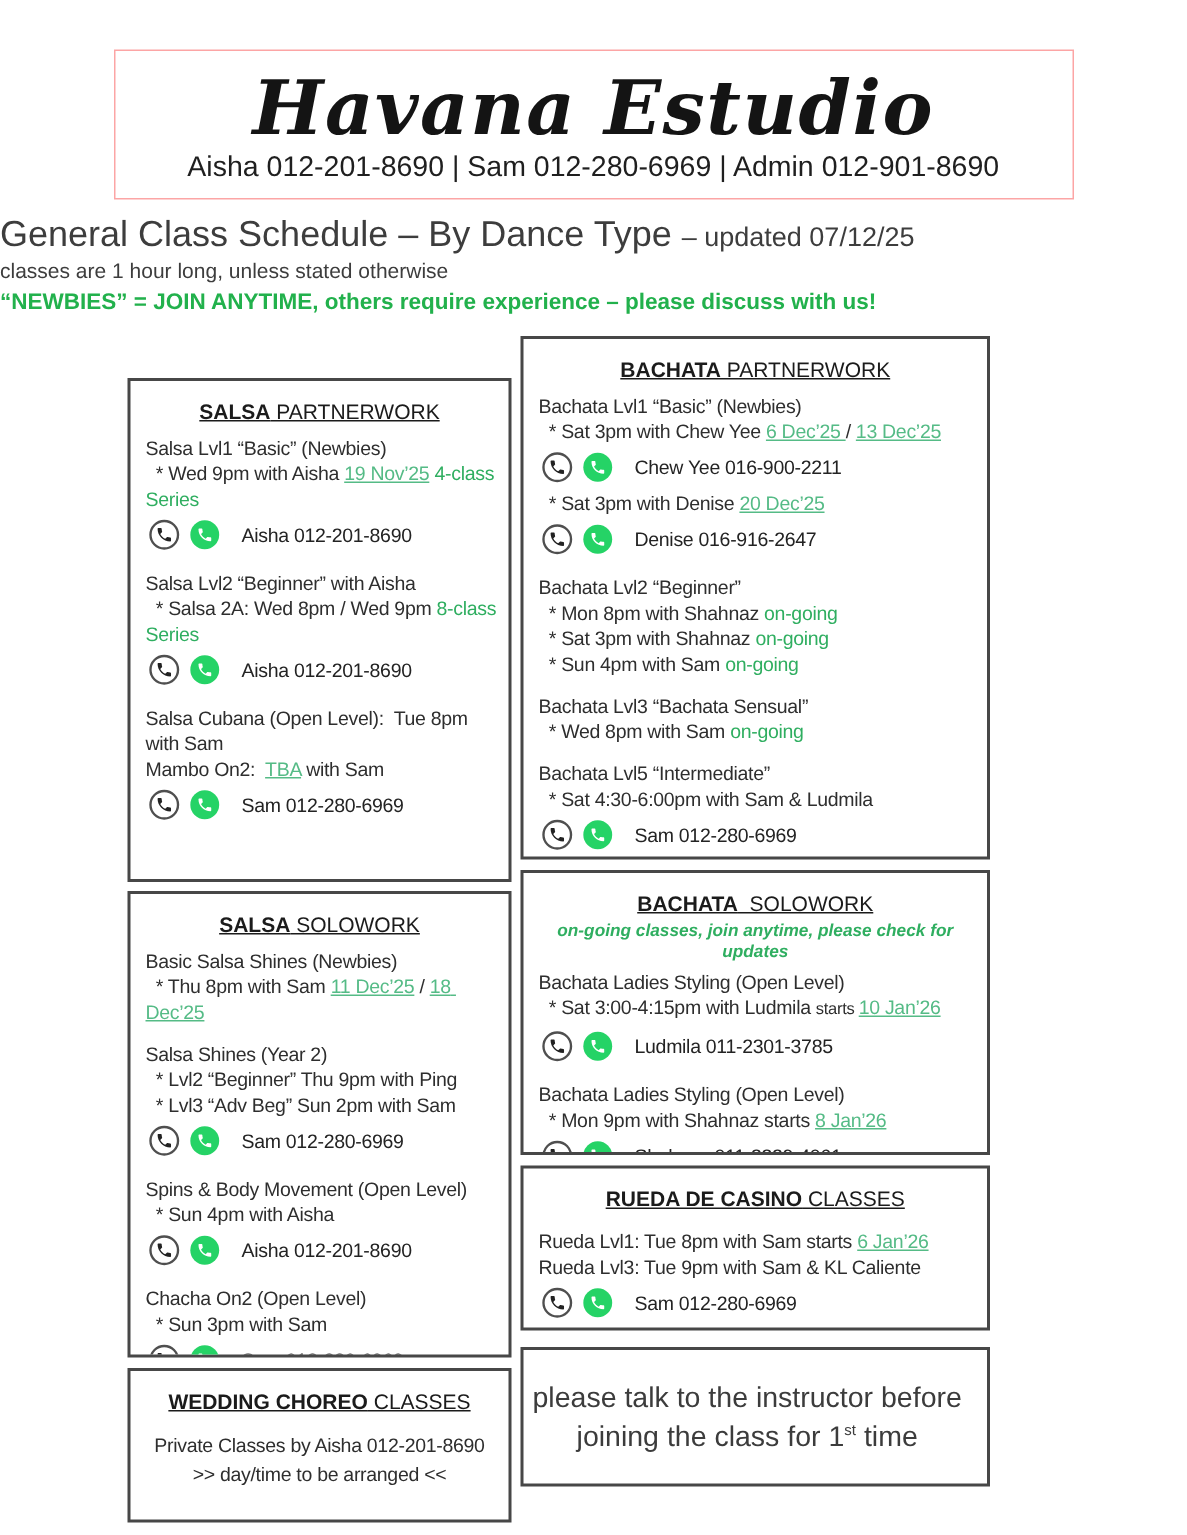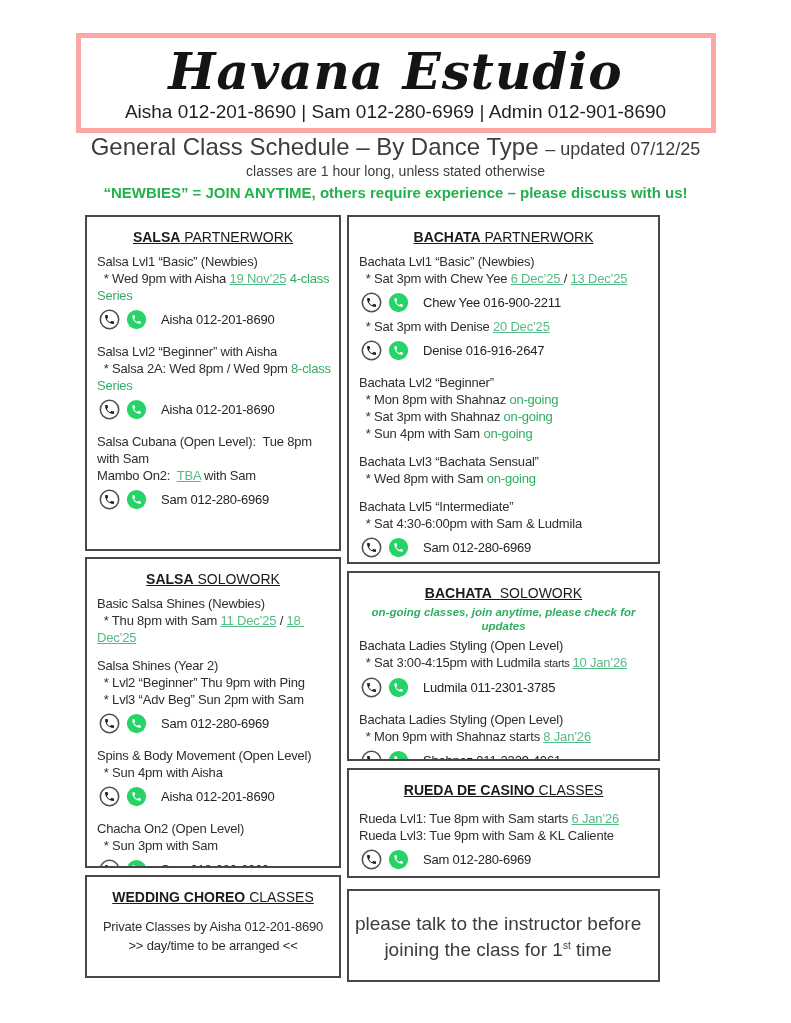--- a/index.html
+++ b/index.html
@@ -2,39 +2,39 @@
 <html style="--green: #2fae60; --green-light: #55bb86; --notice-green: #22b14c;"><head>
 <meta charset="utf-8">
 <style>
   html,body{margin:0;padding:0;}
   body{
     width:791px;height:1023px;background:#ffffff;
     font-family:"Liberation Sans",sans-serif;color:#3a3a3a;
     position:relative;overflow:hidden;
   }
   .header-box{
-    margin:33px auto 0;width:640px;height:100px;border:5px solid #fca5a5;
+    margin:33px auto 0;width:640px;height:100px;border:1px solid #fca5a5;
     box-sizing:border-box;text-align:center;display:flex;flex-direction:column;
     justify-content:center;background:#fff;
   }
   .logo{
     font-family:"DejaVu Serif",serif;font-style:italic;font-weight:700;
     font-size:50px;line-height:56px;color:#141414;letter-spacing:1px;white-space:nowrap;
   }
   .header-contacts{font-size:19px;line-height:22px;color:#1f1f1f;margin-top:1px;white-space:nowrap;}
 
-  .title-area{text-align:center;}
+  .title-area{text-align:left;margin-top:10px;}
   .main-title{font-size:24px;line-height:27px;color:#3d3d3d;white-space:nowrap;}
   .updated{font-size:18px;}
   .subtitle{font-size:14px;line-height:17px;color:#3d3d3d;}
   .notice{font-size:15px;line-height:20px;font-weight:700;color:var(--notice-green,#22b14c);margin-top:3px;white-space:nowrap;}
 
   .columns{display:flex;gap:6px;margin:12px 0 0 85px;width:631px;align-items:flex-start;}
   .col{display:block;}
-  .col-left{width:256px;}
+  .col-left{width:256px;margin-top:28px;}
   .col-right{width:313px;}
 
   .box{border:2px solid #474747;box-sizing:border-box;padding:4px 6px;background:#fff;overflow:hidden;}
   .box-salsa-partnerwork{height:336px;}
   .box-salsa-solowork{height:311px;margin-top:6px;}
   .box-wedding-choreo{height:103px;margin-top:7px;}
   .box-bachata-partnerwork{height:349px;}
   .box-bachata-solowork{height:190px;margin-top:7px;}
   .box-rueda-de-casino{height:110px;margin-top:7px;}
   .box-instructor-note{height:93px;margin-top:11px;display:flex;align-items:center;justify-content:flex-start;}

